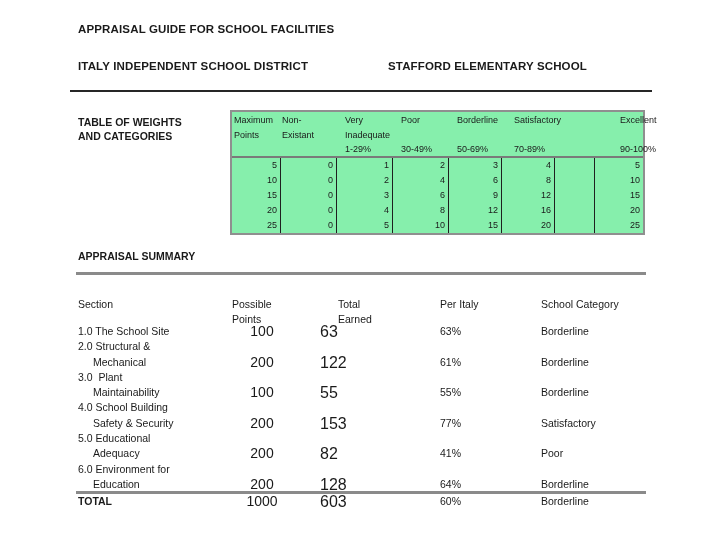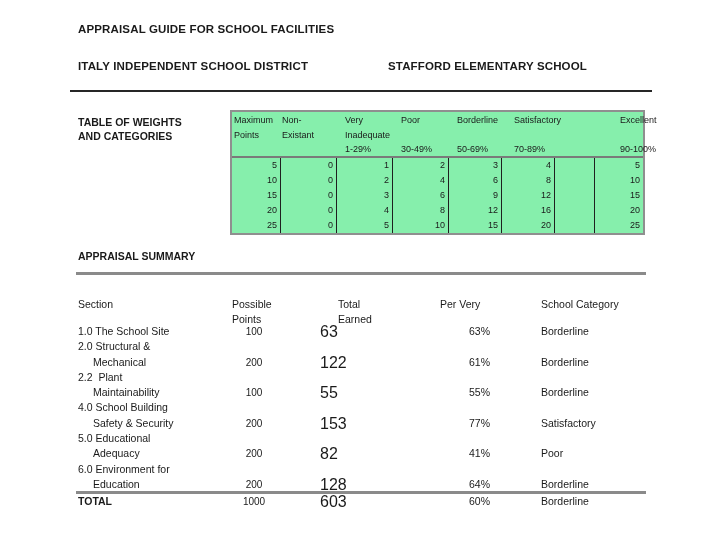--- a/index.html
+++ b/index.html
@@ -175,41 +175,41 @@
     position: absolute;
     left: 78px;
     top: 0;
     font-size: 10.5px;
     line-height: 15.3px;
     white-space: pre;
   }
   .srow .sec.indent { left: 93px; }
   .srow .pts {
     position: absolute;
-    left: 224px;
+    left: 232px;
     top: 0;
     width: 60px;
     text-align: center;
-    font-size: 10px;
+    font-size: 14px;
     line-height: 15.3px;
   }
   .srow .earn {
     position: absolute;
     left: 320px;
     top: 0;
     width: 60px;
     font-size: 16px;
     line-height: 15.3px;
   }
   .srow .pct {
     position: absolute;
     left: 440px;
     top: 0;
     width: 50px;
-    text-align: right;
+    text-align: left;
     font-size: 10.5px;
     line-height: 15.3px;
   }
   .srow .rate {
     position: absolute;
     left: 541px;
     top: 0;
     font-size: 10.5px;
     line-height: 15.3px;
     white-space: nowrap;
@@ -345,21 +345,21 @@
   <div class="sum-head">
     <div class="hc hc-section">Section</div>
     <div class="hc hc-possible">
       <div>Possible</div>
       <div>Points</div>
     </div>
     <div class="hc hc-total">
       <div>Total</div>
       <div>Earned</div>
     </div>
-    <div class="hc hc-percent">Per Very</div>
+    <div class="hc hc-percent">Per Italy</div>
     <div class="hc hc-rating">School Category</div>
   </div>
 
   <div class="sum-body">
       <div class="srow">
         <div class="sec">1.0 The School Site</div>
         <div class="pts">100</div>
         <div class="earn">63</div>
         <div class="pct">63%</div>
         <div class="rate">Borderline</div>
@@ -368,21 +368,21 @@
         <div class="sec">2.0 Structural &amp;</div>
       </div>
       <div class="srow">
         <div class="sec indent">Mechanical</div>
         <div class="pts">200</div>
         <div class="earn">122</div>
         <div class="pct">61%</div>
         <div class="rate">Borderline</div>
       </div>
       <div class="srow">
-        <div class="sec">2.2  Plant</div>
+        <div class="sec">3.0  Plant</div>
       </div>
       <div class="srow">
         <div class="sec indent">Maintainability</div>
         <div class="pts">100</div>
         <div class="earn">55</div>
         <div class="pct">55%</div>
         <div class="rate">Borderline</div>
       </div>
       <div class="srow">
         <div class="sec">4.0 School Building</div>

